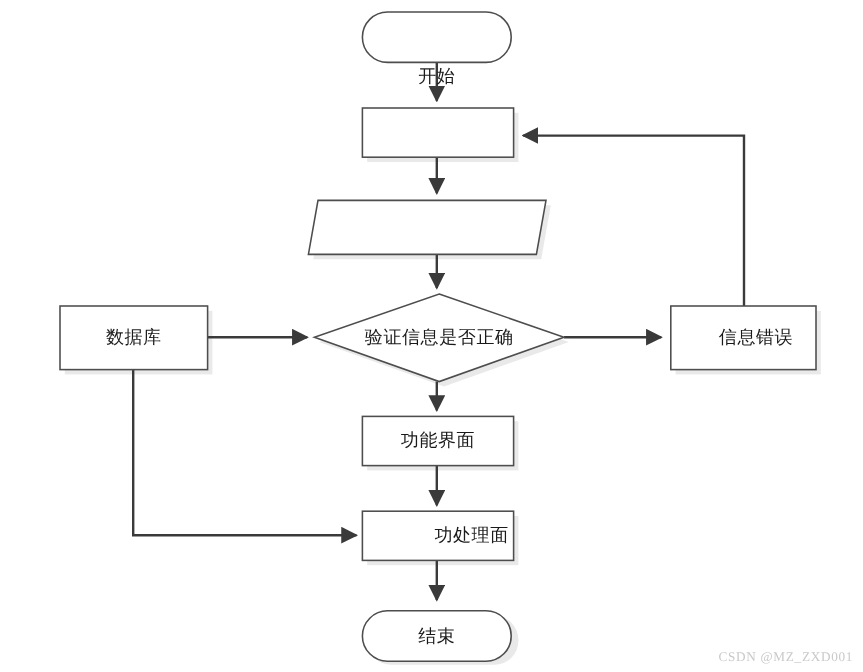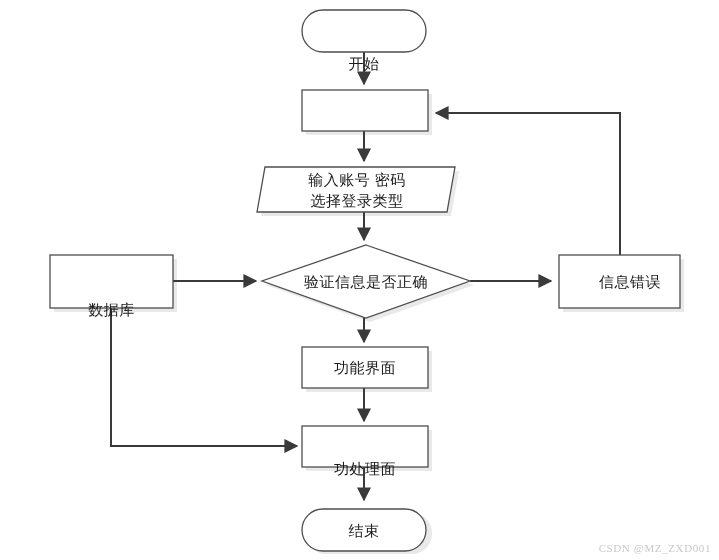--- a/index.html
+++ b/index.html
@@ -107,32 +107,30 @@
       <rect x="559" y="255" width="121" height="53"></rect>
       <rect x="302" y="347" width="126" height="41"></rect>
       <rect x="302" y="426" width="126" height="41"></rect>
       <rect x="302" y="509" width="124" height="42" rx="21" ry="21"></rect>
     </g>
   </svg>
 
   <div class="node-label" style="left:302px; top:10px; width:124px; height:42px;margin-top:32px;">开始</div>
 
 
-  <div class="node-label" style="left:262px; top:166px; width:190px; height:47px;">输入账号 密码
-选择登录类型</div>
 
-  <div class="node-label" style="left:50px; top:255px; width:123px; height:53px;margin-top:28px;">数据库</div>
+  <div class="node-label" style="left:50px; top:255px; width:123px; height:53px;">数据库</div>
 
   <div class="node-label" style="left:266px; top:261px; width:200px; height:40px;">验证信息是否正确</div>
 
   <div class="node-label" style="left:559px; top:255px; width:142px; height:53px;">信息错误</div>
 
   <div class="node-label" style="left:302px; top:347px; width:126px; height:41px;">功能界面</div>
 
-  <div class="node-label" style="left:302px; top:448px; width:126px; height:41px;">功处理面</div>
+  <div class="node-label" style="left:302px; top:426px; width:126px; height:41px;padding-left:28px;">功处理面</div>
 
   <div class="node-label" style="left:302px; top:509px; width:124px; height:42px;">结束</div>
 
   <div class="hit" style="left:302px; top:10px; width:124px; height:42px;"></div>
   <div class="hit" style="left:302px; top:90px; width:126px; height:41px;"></div>
   <div class="hit" style="left:257px; top:167px; width:198px; height:45px;"></div>
   <div class="hit" style="left:50px; top:255px; width:123px; height:53px;"></div>
   <div class="hit" style="left:262px; top:245px; width:208px; height:73px;"></div>
   <div class="hit" style="left:559px; top:255px; width:121px; height:53px;"></div>
   <div class="hit" style="left:302px; top:347px; width:126px; height:41px;"></div>

